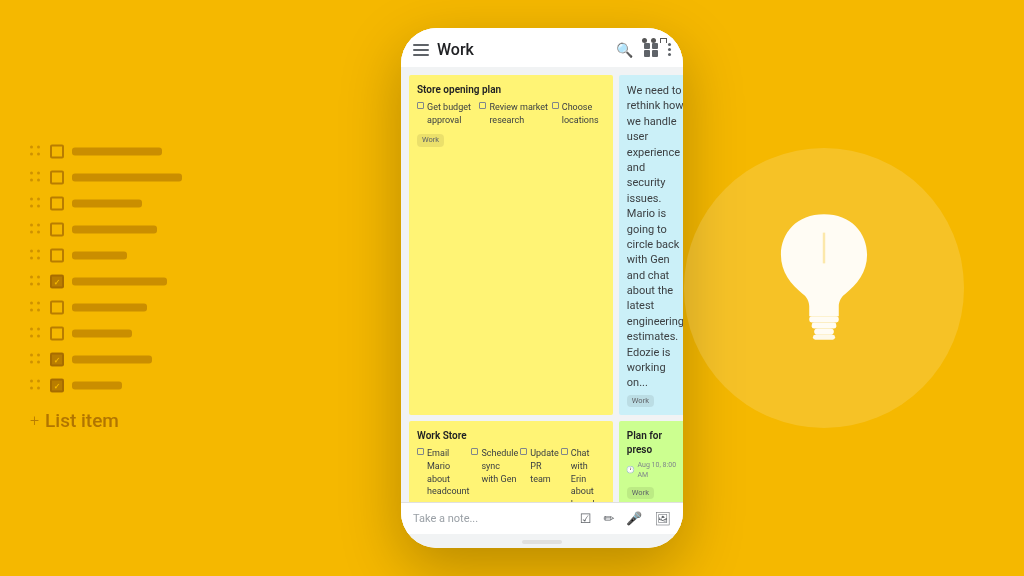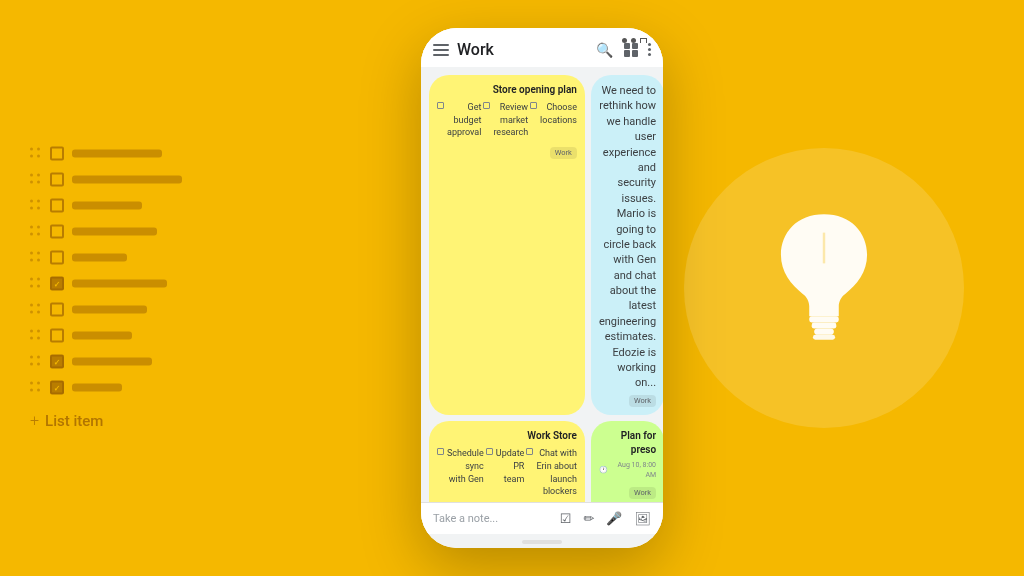--- a/index.html
+++ b/index.html
@@ -105,28 +105,28 @@
     }
 
     .plus-icon {
       color: rgba(160,100,0,0.7);
       font-size: 16px;
       font-weight: 300;
     }
 
     .list-item-label {
       color: rgba(160,100,0,0.8);
-      font-size: 15px;
+      font-size: 19px;
       font-weight: 500;
     }
 
     
     .phone {
       position: relative;
-      width: 242px;
+      width: 282px;
       height: 520px;
       background: #fff;
       border-radius: 36px;
       box-shadow: 0 20px 60px rgba(0,0,0,0.25);
       overflow: hidden;
       flex-shrink: 0;
       margin-left: 60px;
     }
 
     .phone-notch-top {
@@ -201,25 +201,24 @@
       flex: 1;
       overflow-y: auto;
       padding: 8px;
       display: grid;
       grid-template-columns: 1fr 1fr;
       gap: 6px;
       align-content: start;
     }
 
     .note-card {
-      border-radius: 20px;
+      border-radius: 2px;
       padding: 8px;
       font-size: 9px;
       line-height: 1.4;
-      text-align: right;
     }
 
     .note-card.yellow { background: #FFF475; }
     .note-card.blue { background: #CBF0F8; }
     .note-card.green { background: #CCFF90; }
 
     .note-title {
       font-size: 10px;
       font-weight: 600;
       color: #202124;
@@ -502,20 +501,24 @@
       <div class="note-card blue">
         <div class="note-body">We need to rethink how we handle user experience and security issues. Mario is going to circle back with Gen and chat about the latest engineering estimates. Edozie is working on...</div>
         <span class="note-tag">Work</span>
       </div>
 
       <div class="note-card yellow">
         <div class="note-title">Work Store</div>
         <div class="note-checklist">
           <div class="check-item">
             <div class="check-box-sm"></div>
+            <span>Email Mario about headcount</span>
+          </div>
+          <div class="check-item">
+            <div class="check-box-sm"></div>
             <span>Schedule sync with Gen</span>
           </div>
           <div class="check-item">
             <div class="check-box-sm"></div>
             <span>Update PR team</span>
           </div>
           <div class="check-item">
             <div class="check-box-sm"></div>
             <span>Chat with Erin about launch blockers</span>
           </div>

